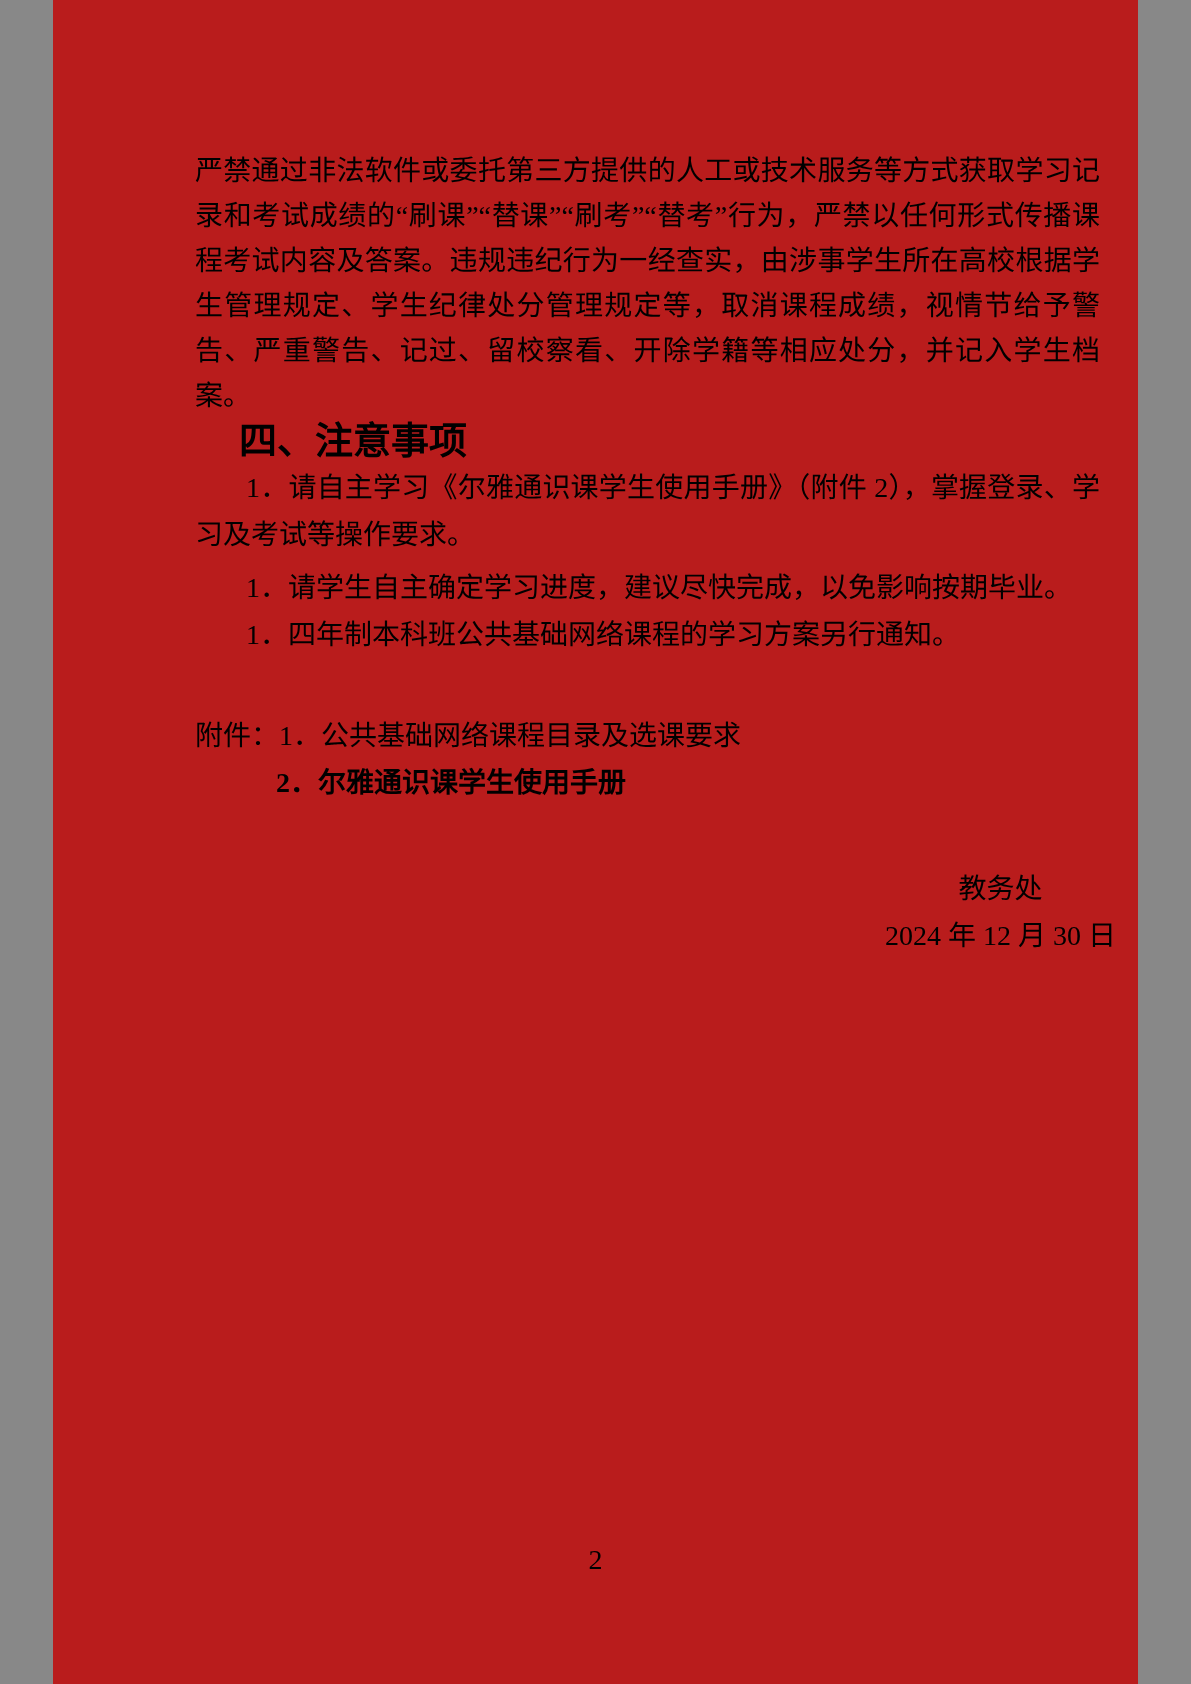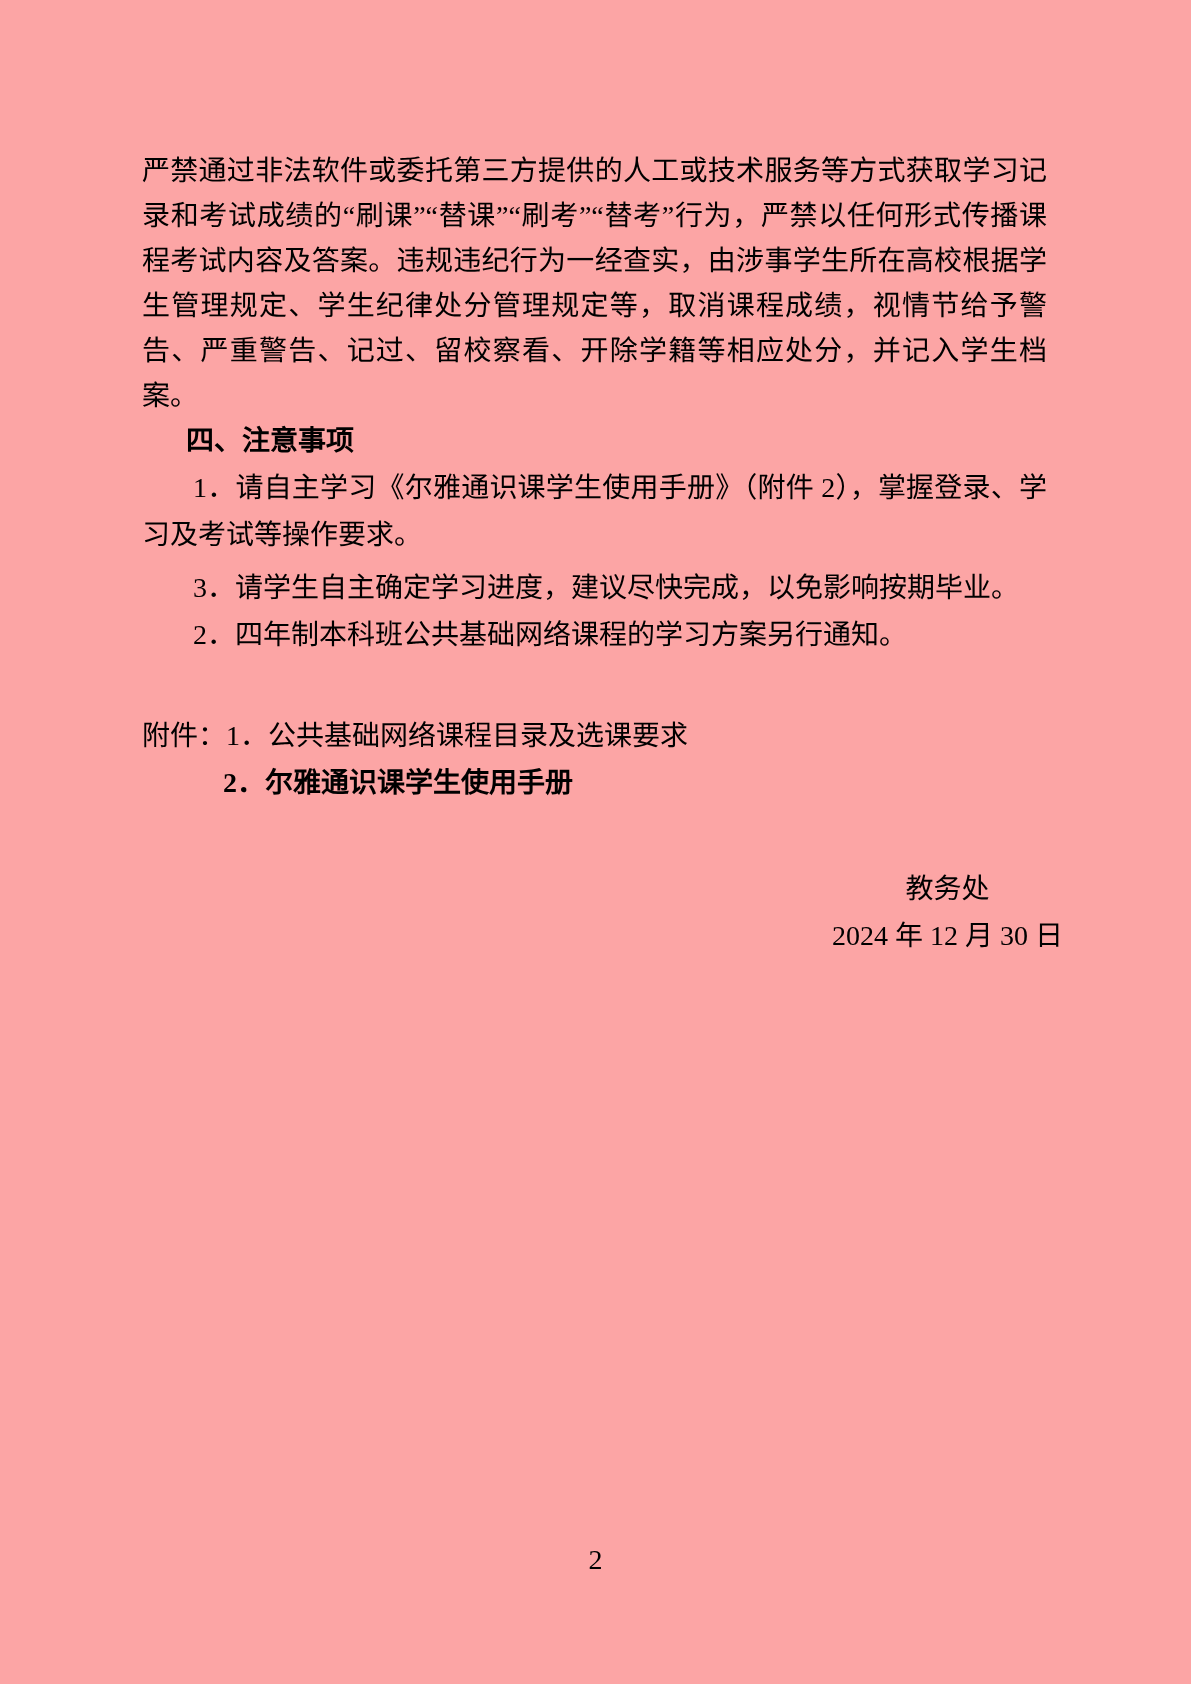--- a/index.html
+++ b/index.html
@@ -3,24 +3,24 @@
 <meta charset="utf-8">
 <title>Document Page</title>
 <style>
   html, body {
     margin: 0;
     padding: 0;
     background: #888;
   }
   .page {
     position: relative;
-    width: 1191px;
+    width: 1085px;
     height: 1684px;
     margin: 0 auto;
-    background: #fca5a5;
+    background: #b91c1c;
     color: #000000;
     font-family: "Liberation Serif", "DejaVu Serif", serif;
     overflow: hidden;
   }
   .content {
     position: absolute;
     left: 142px;
     top: 148px;
     width: 905px;
     font-size: 28px;
@@ -29,21 +29,21 @@
   .content p {
     margin: 0;
     padding: 0;
   }
   .intro-paragraph {
     line-height: 45px;
   }
   .section-heading {
     margin: 28px 0 0 0;
     line-height: 46px;
-    font-size: 28px;
+    font-size: 38px;
     font-weight: bold;
     font-family: "Liberation Sans", "DejaVu Sans", sans-serif;
     text-indent: 44px;
     text-align: left;
   }
   .notice-item {
     line-height: 47px;
     text-indent: 51px;
   }
   .notice-item.gap-above {
@@ -86,23 +86,23 @@
 <div class="page">
   <div class="content">
 
     <p class="intro-paragraph">严禁通过非法软件或委托第三方提供的人工或技术服务等方式获取学习记录和考试成绩的“刷课”“替课”“刷考”“替考”行为，严禁以任何形式传播课程考试内容及答案。违规违纪行为一经查实，由涉事学生所在高校根据学生管理规定、学生纪律处分管理规定等，取消课程成绩，视情节给予警告、严重警告、记过、留校察看、开除学籍等相应处分，并记入学生档案。</p>
 
     <p class="section-heading">四、注意事项</p>
 
     <p class="notice-item">1．请自主学习《尔雅通识课学生使用手册》（附件 2），掌握登录、学习及考试等操作要求。</p>
 
 
-    <p class="notice-item gap-above">3．请学生自主确定学习进度，建议尽快完成，以免影响按期毕业。</p>
+    <p class="notice-item gap-above">1．请学生自主确定学习进度，建议尽快完成，以免影响按期毕业。</p>
 
-    <p class="notice-item">2．四年制本科班公共基础网络课程的学习方案另行通知。</p>
+    <p class="notice-item">1．四年制本科班公共基础网络课程的学习方案另行通知。</p>
 
 
     <div class="attachments">
       <div class="attachment-first-line">
         <span>附件：</span><span>1．公共基础网络课程目录及选课要求</span>
       </div>
       <div class="attachment-second-line">2．尔雅通识课学生使用手册</div>
     </div>
 
     <div class="signature-block">

